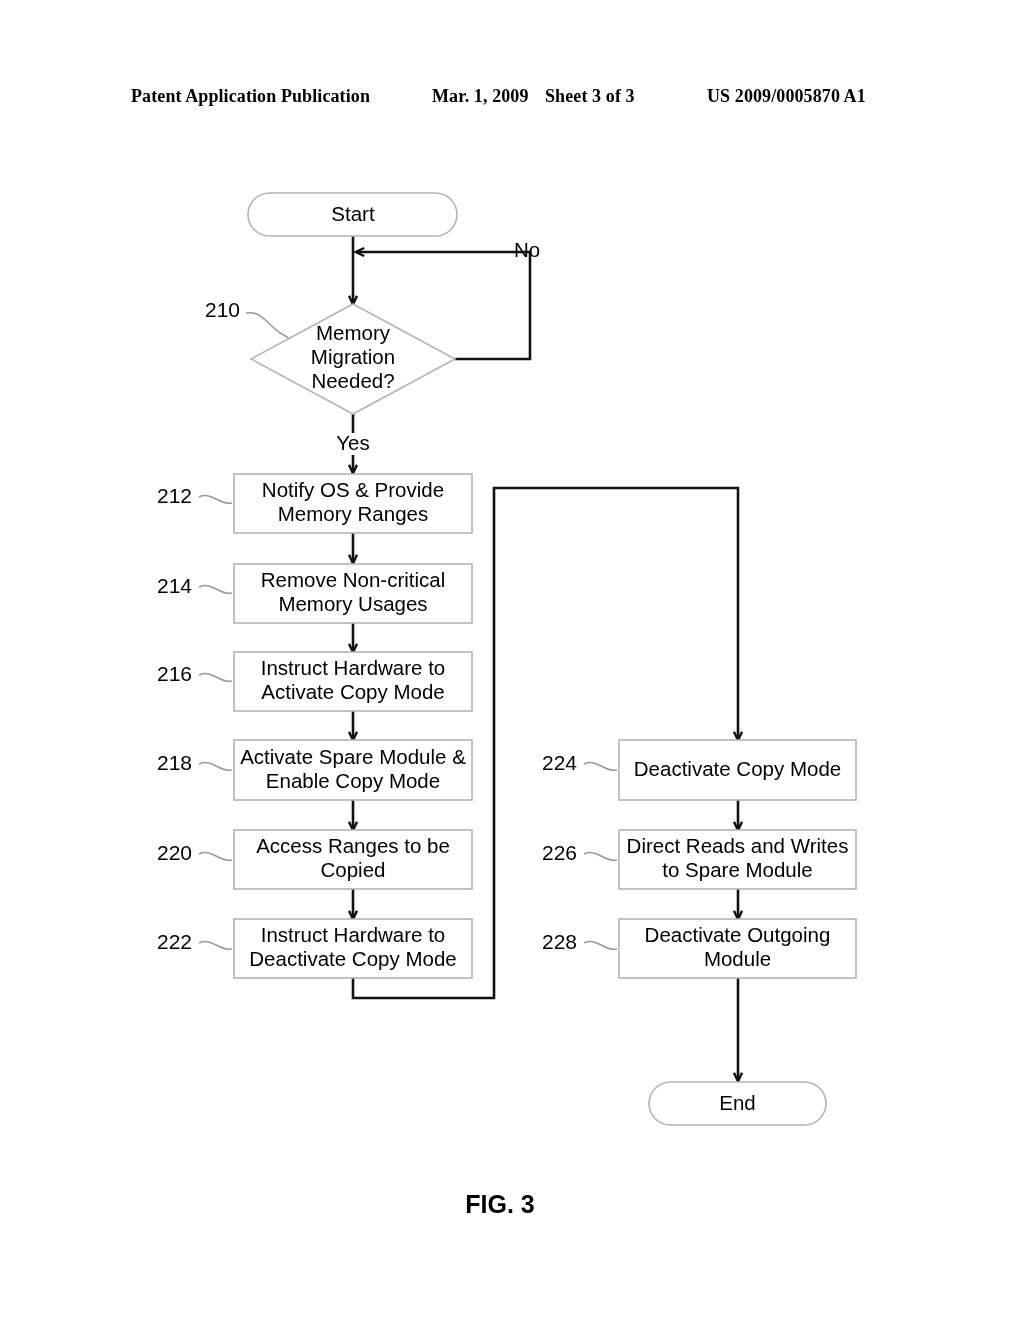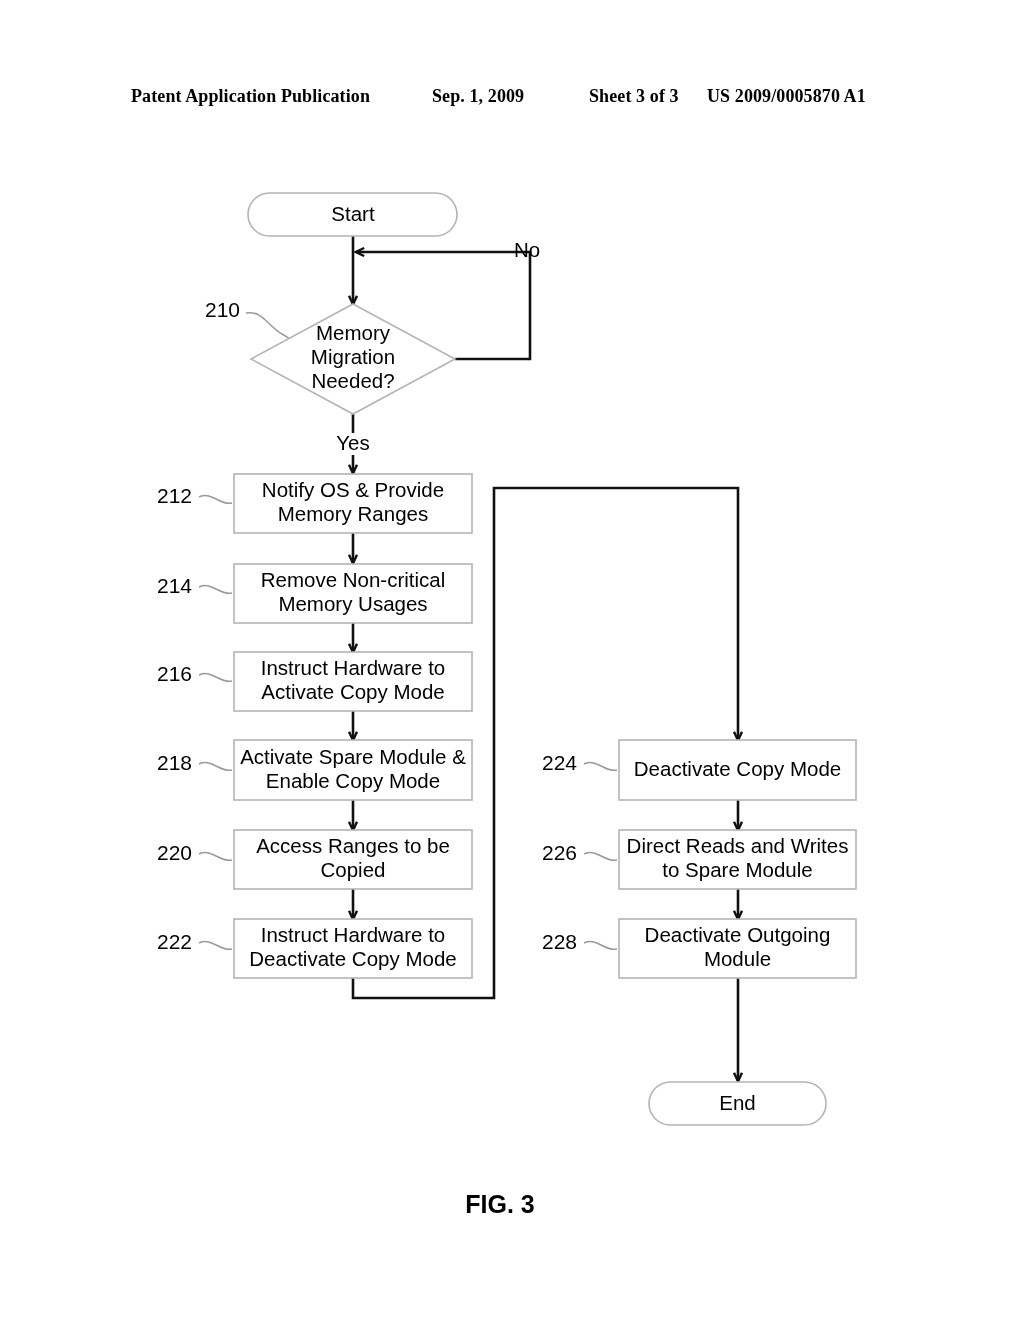--- a/index.html
+++ b/index.html
@@ -36,21 +36,20 @@
   }
   #patent-header .h-date {
     position: absolute;
     left: 432px;
     top: 0;
   }
   #patent-header .h-sheet {
     position: absolute;
     left: 545px;
     top: 0;
-    margin-left: 44px;
   }
   #patent-header .h-num {
     position: absolute;
     left: 707px;
     top: 0;
   }
 
   
   #figure-area {
     position: absolute;
@@ -124,21 +123,21 @@
     fill: #000000;
     text-anchor: middle;
     dominant-baseline: middle;
   }
 </style>
 </head>
 <body>
 
 <div id="patent-header">
   <span class="h-pub">Patent Application Publication</span>
-  <span class="h-date">Sep. 1, 2009</span>
+  <span class="h-date">Mar. 1, 2009</span>
   <span class="h-sheet">Sheet 3 of 3</span>
   <span class="h-num">US 2009/0005870 A1</span>
 </div>
 
 <div id="figure-area">
 <svg id="flow-svg" viewBox="0 0 1024 1320" xmlns="http://www.w3.org/2000/svg">
 
   <defs>
     <marker id="arrowHead" markerWidth="12" markerHeight="12" refX="9.2" refY="5" orient="auto" markerUnits="userSpaceOnUse">
       <path d="M1,1 L9.6,5 L1,9" fill="none" stroke="#111111" stroke-width="2.4" stroke-linecap="butt" stroke-linejoin="miter"></path>

